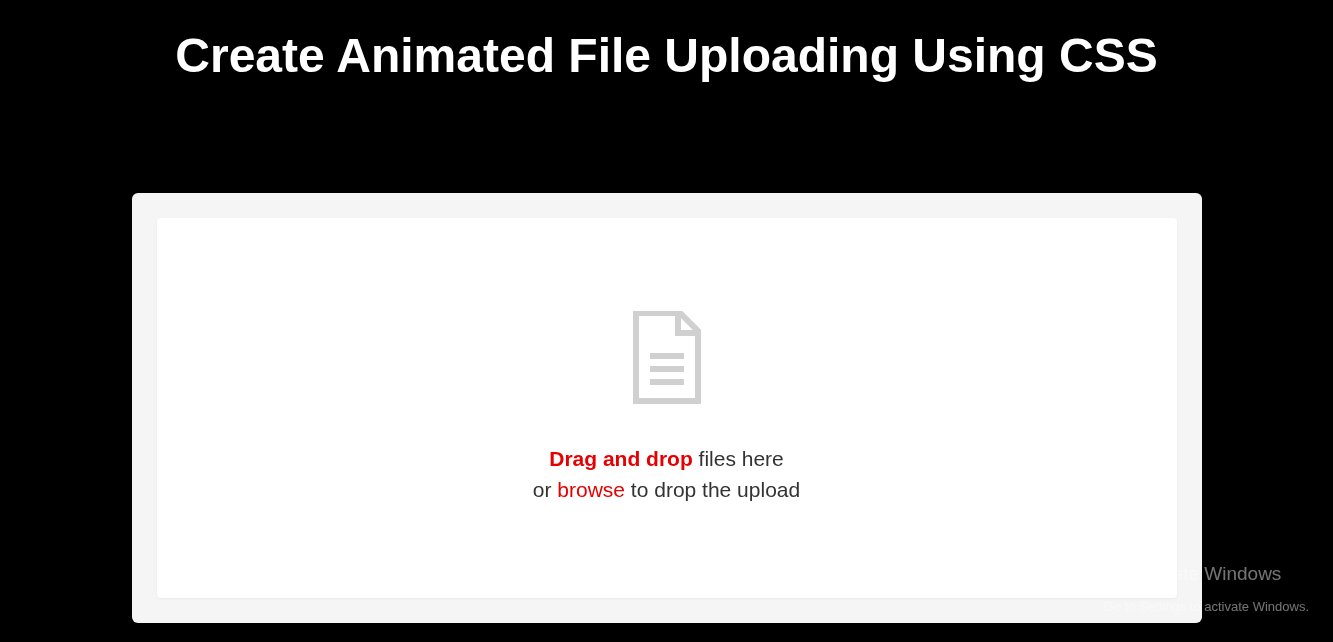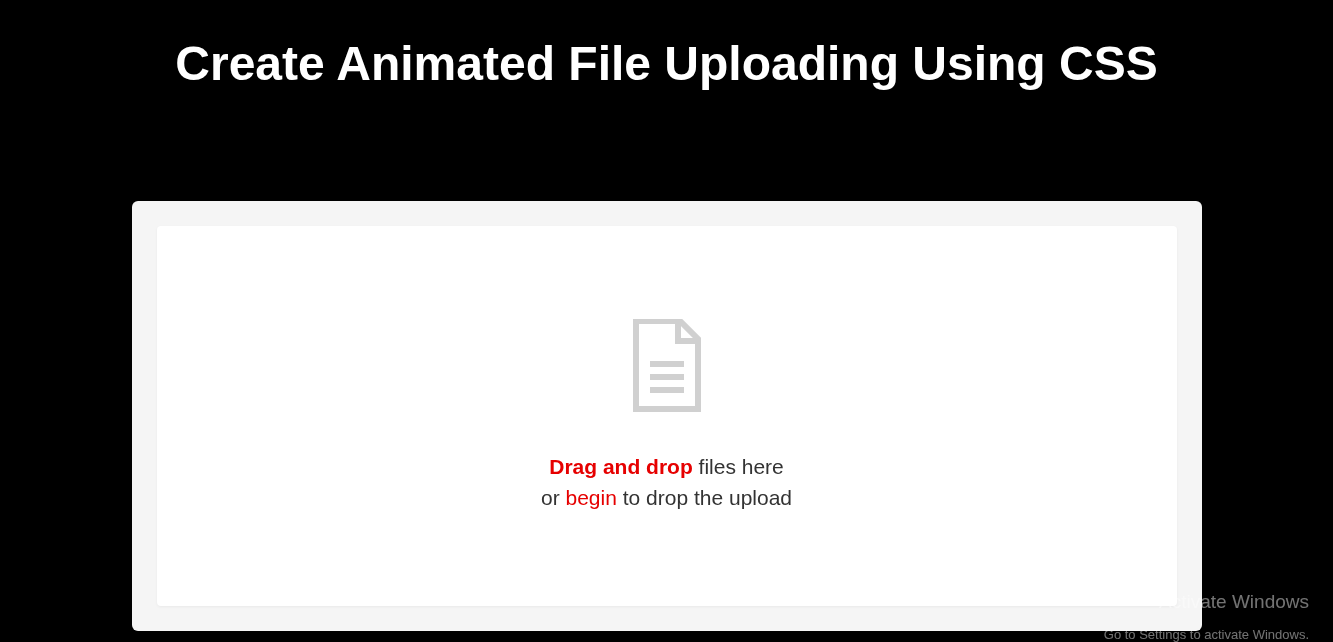--- a/index.html
+++ b/index.html
@@ -13,21 +13,21 @@
       background: #000000;
       font-family: Arial, Helvetica, sans-serif;
       overflow: hidden;
       position: relative;
     }
     .page-title {
       color: #ffffff;
       font-size: 48px;
       font-weight: bold;
       text-align: center;
-      padding-top: 36px;
+      padding-top: 28px;
     }
     .upload-container {
       background: #f5f5f5;
       border-radius: 6px;
       width: 1070px;
       margin: 110px auto 8px;
       padding: 25px;
     }
     .upload-dropzone {
       background: #ffffff;
@@ -61,22 +61,22 @@
     .highlight-bold {
       color: #e60000;
       font-weight: bold;
     }
     .highlight-link {
       color: #e60000;
     }
     .watermark {
       position: absolute;
       right: 24px;
-      bottom: 0;
-      text-align: right;
+      bottom: 28px;
+      text-align: center;
       color: rgba(255,255,255,0.45);
     }
     .watermark-title {
       font-size: 19px;
       font-weight: 400;
     }
     .watermark-sub {
       font-size: 13px;
       margin-top: 14px;
     }
@@ -94,21 +94,21 @@
         <path d="M 48 2 L 48 22 L 68 22" stroke="#d0d0d0" stroke-width="6" fill="none" stroke-linejoin="miter"></path>
         <rect x="20" y="42" width="34" height="6" fill="#d0d0d0"></rect>
         <rect x="20" y="55" width="34" height="6" fill="#d0d0d0"></rect>
         <rect x="20" y="68" width="34" height="6" fill="#d0d0d0"></rect>
       </svg>
     </div>
     <div class="drop-text-line1">
       <span class="highlight-bold">Drag and drop</span><span> files here</span>
     </div>
     <div class="drop-text-line2">
-      <span>or </span><span class="highlight-link">begin</span><span> to drop the upload</span>
+      <span>or </span><span class="highlight-link">browse</span><span> to drop the upload</span>
     </div>
   </div>
 </div>
 
 <div class="watermark">
   <div class="watermark-title">Activate Windows</div>
   <div class="watermark-sub">Go to Settings to activate Windows.</div>
 </div>
 
 </body></html>

